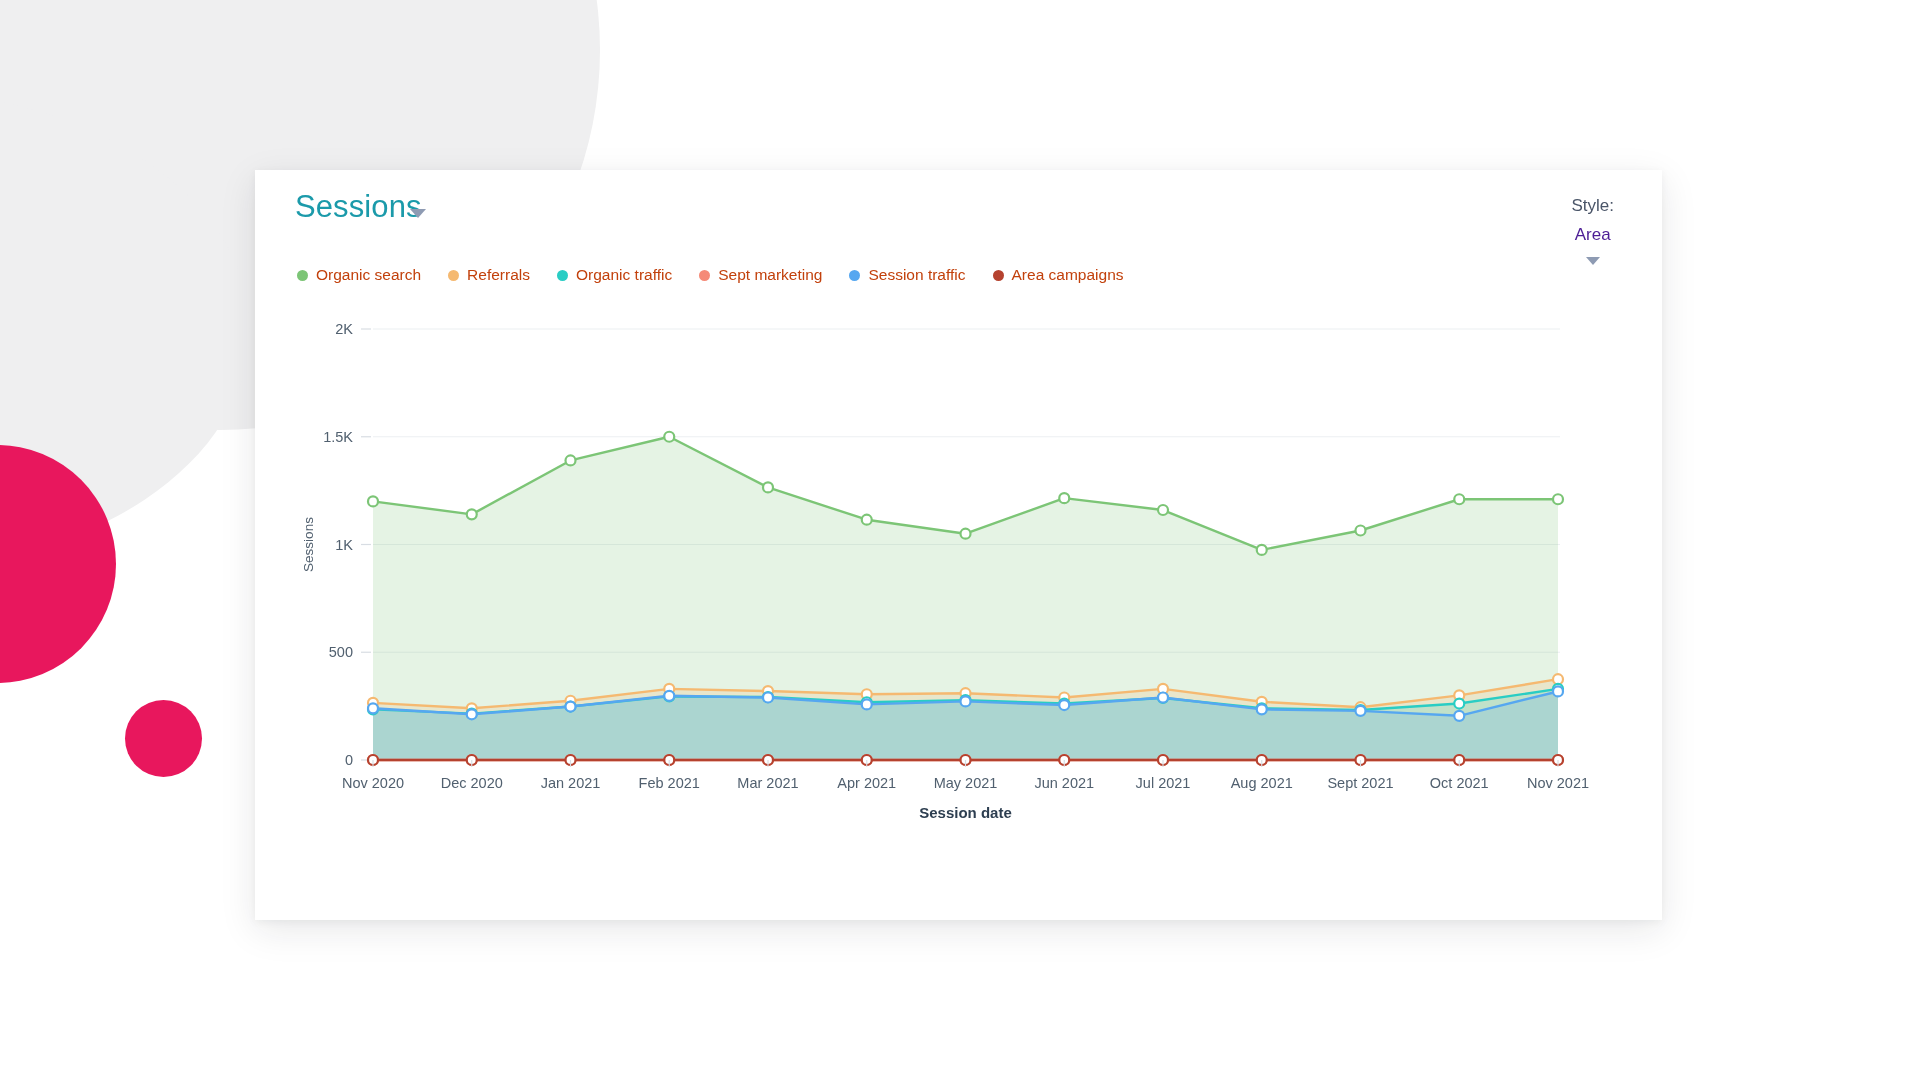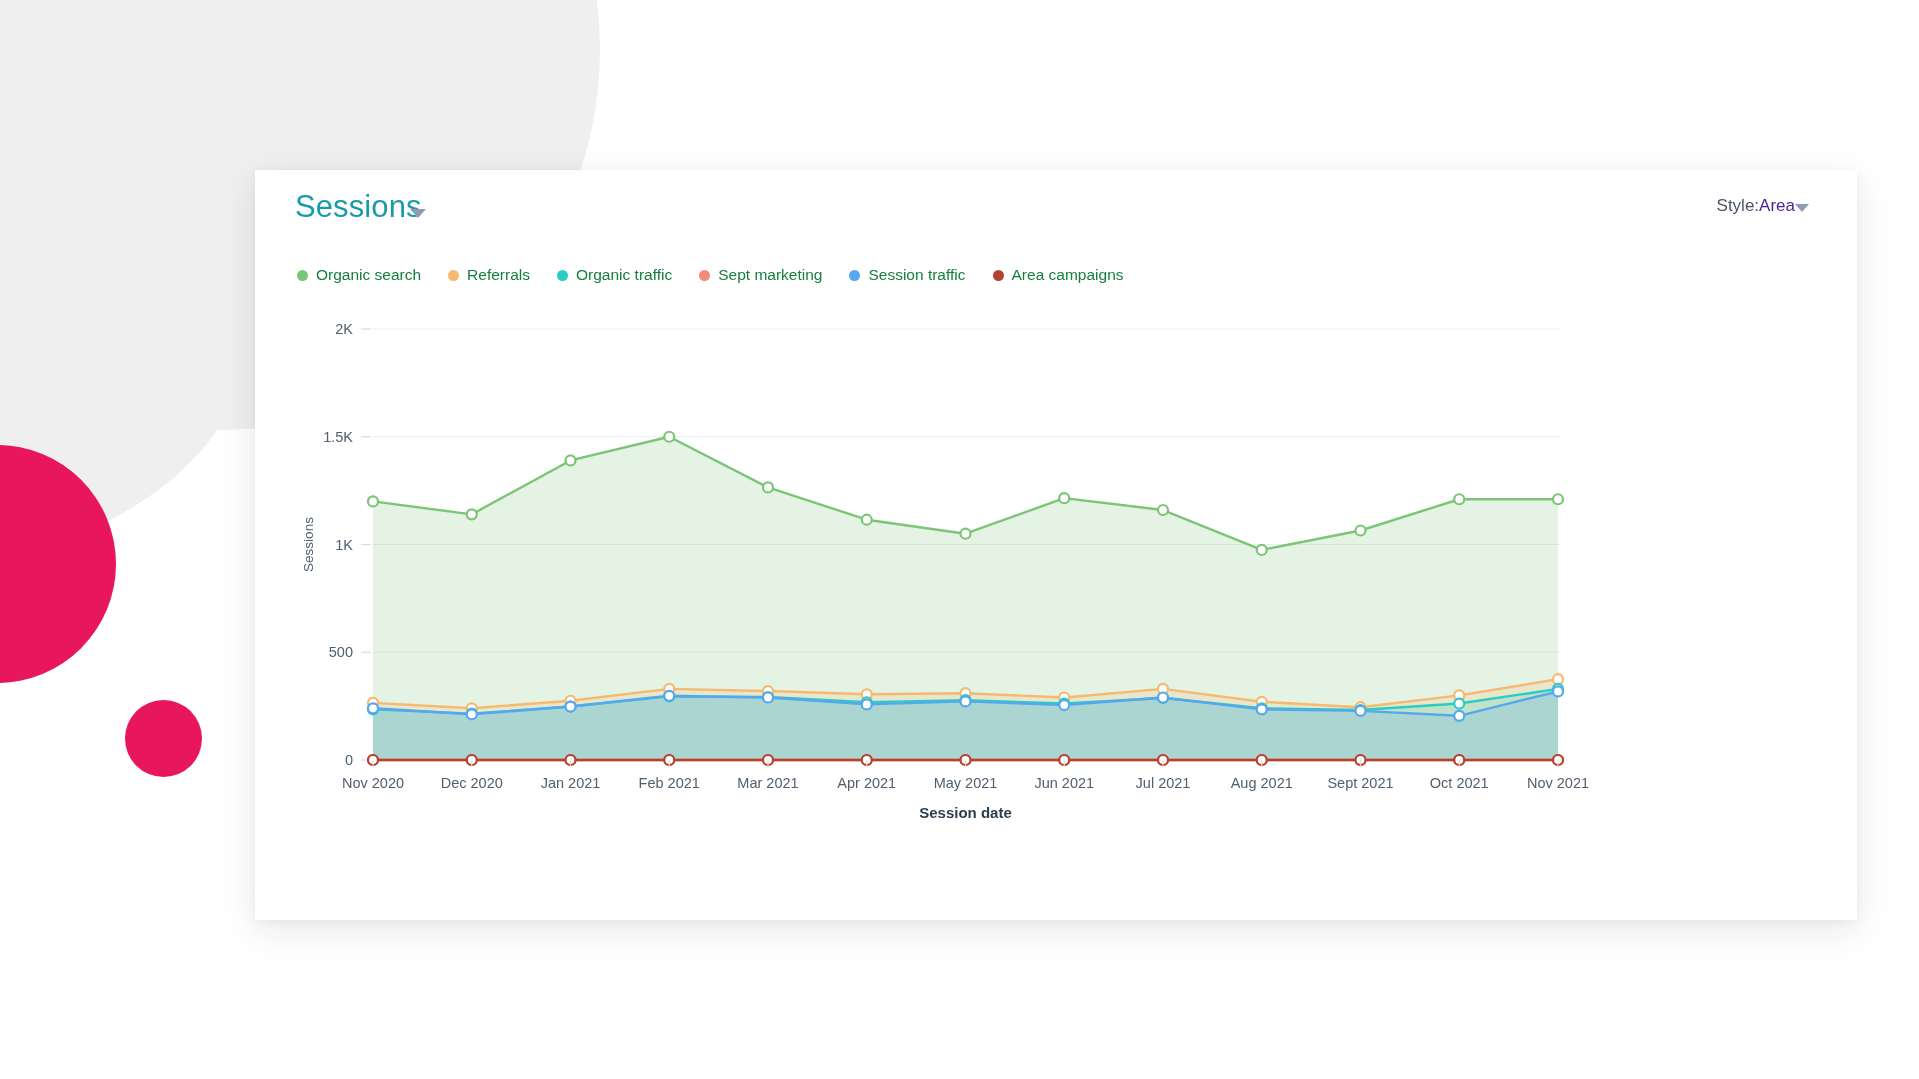--- a/index.html
+++ b/index.html
@@ -12,53 +12,53 @@
   #bg{position:absolute;inset:0;overflow:hidden;}
   .blob-gray{
     position:absolute;border-radius:50%;
     background:#efeff0;
   }
   .blob-pink{
     position:absolute;border-radius:50%;
   }
   
   #card{
-    position:absolute;left:255px;top:170px;width:1602px;height:750px;
+    position:absolute;left:255px;top:170px;width:1407px;height:750px;
     background:#ffffff;
     box-shadow:0 10px 34px rgba(26,32,44,.10), 0 2px 8px rgba(26,32,44,.05);
   }
   
   #card-header{position:absolute;left:0;top:0;width:100%;height:80px;}
   #chart-title{
     position:absolute;left:40px;top:19px;
     font-size:31px;color:#1b9aaa;letter-spacing:.1px;
     white-space:nowrap;
   }
   #title-caret{
     position:absolute;left:155px;top:39px;
     width:0;height:0;border-left:8px solid transparent;border-right:8px solid transparent;
     border-top:9px solid #8e9bb3;
   }
   #style-control{
-    position:absolute;right:48px;top:26px;display:flex;align-items:center;
-    font-size:17px;white-space:nowrap;
+    position:absolute;right:48px;top:26px;display:flex;align-items:center;gap:9px;
+    font-size:17px;white-space:nowrap;flex-direction:column;
   }
   #style-label{color:#4a5568;}
   #style-value{color:#4c1d95;}
   #style-caret{
     width:0;height:0;border-left:7px solid transparent;border-right:7px solid transparent;
     border-top:8px solid #8e9bb3;margin-top:3px;
   }
   
   #legend{
     position:absolute;left:42px;top:96px;display:flex;align-items:center;gap:27px;
   }
   .legend-item{display:flex;align-items:center;gap:8px;cursor:pointer;}
   .legend-dot{width:11px;height:11px;border-radius:50%;display:block;}
-  .legend-text{font-size:15.5px;color:#15803d;white-space:nowrap;}
+  .legend-text{font-size:15.5px;color:#c2410c;white-space:nowrap;}
   
   #chart-area{position:absolute;left:0;top:130px;width:100%;height:600px;}
   #chart-svg{display:block;}
   .ytick{font-size:14.5px;fill:#51606f;font-family:"Liberation Sans", sans-serif;}
   .xtick{font-size:14.5px;fill:#51606f;font-family:"Liberation Sans", sans-serif;}
   .axis-title-y{font-size:13.5px;fill:#51606f;font-family:"Liberation Sans", sans-serif;}
   .axis-title-x{font-size:15px;fill:#2d3e50;font-weight:bold;font-family:"Liberation Sans", sans-serif;}
   .gridline{stroke:#eceff2;stroke-width:1.2;}
 </style>
 </head>

